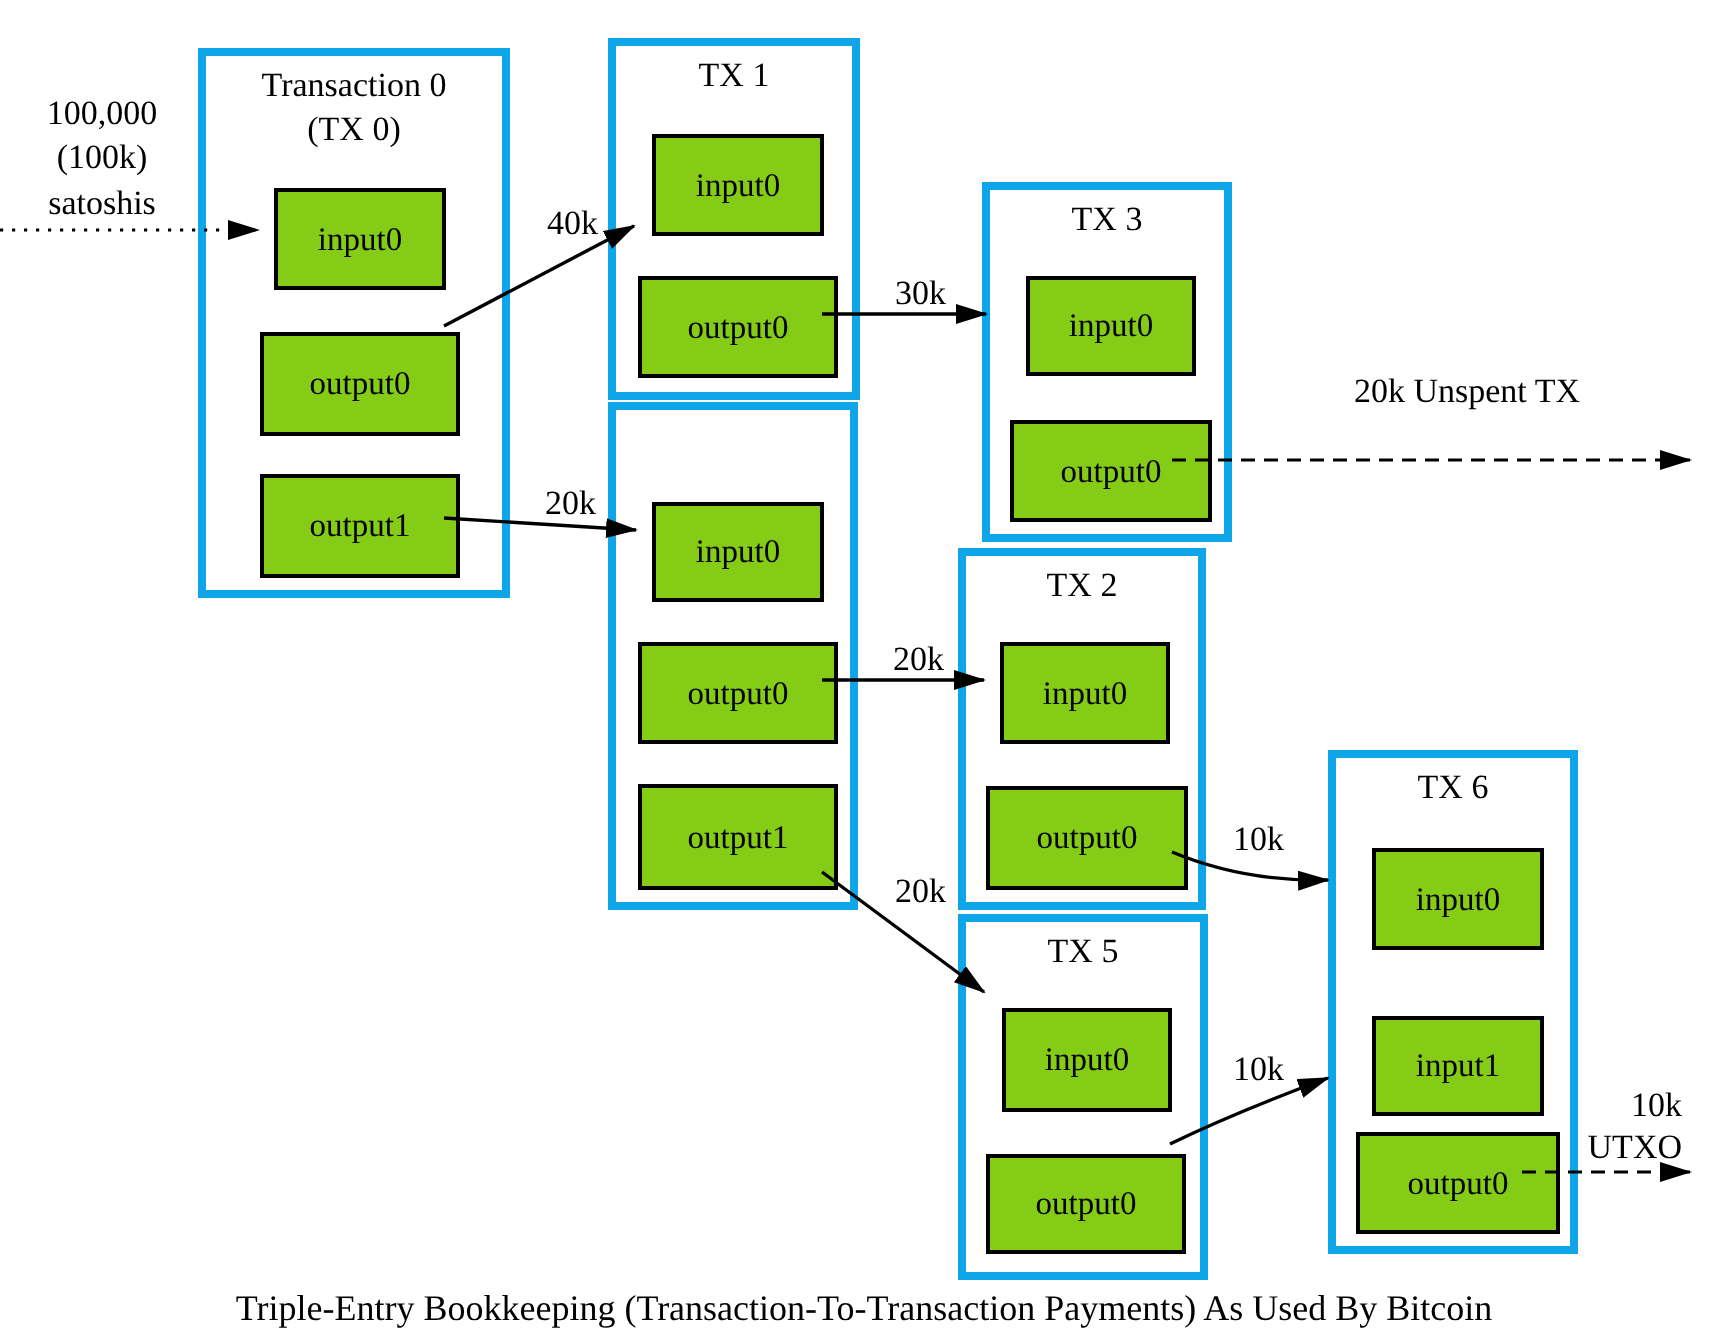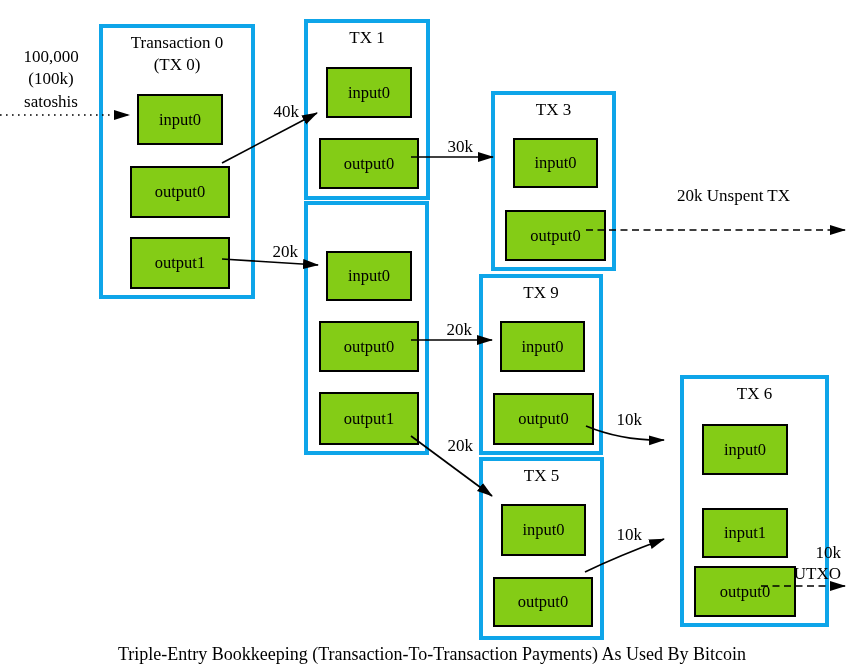--- a/index.html
+++ b/index.html
@@ -55,32 +55,32 @@
     <div class="slot" style="left:11px;top:187px;width:96px;height:49px;">output1</div>
   </div>
 
   <div class="tx" style="left:491px;top:91px;width:117px;height:172px;">
     <div class="tx-title">TX 3</div>
     <div class="slot" style="left:18px;top:43px;width:81px;height:46px;">input0</div>
     <div class="slot" style="left:10px;top:115px;width:97px;height:47px;">output0</div>
   </div>
 
   <div class="tx" style="left:479px;top:274px;width:116px;height:173px;">
-    <div class="tx-title">TX 9</div>
+    <div class="tx-title">TX 2</div>
     <div class="slot" style="left:17px;top:43px;width:81px;height:47px;">input0</div>
     <div class="slot" style="left:10px;top:115px;width:97px;height:48px;">output0</div>
   </div>
 
   <div class="tx" style="left:479px;top:457px;width:117px;height:175px;">
     <div class="tx-title">TX 5</div>
     <div class="slot" style="left:18px;top:43px;width:81px;height:48px;">input0</div>
     <div class="slot" style="left:10px;top:116px;width:96px;height:46px;">output0</div>
   </div>
 
-  <div class="tx" style="left:680px;top:375px;width:117px;height:244px;padding-left:24px;">
+  <div class="tx" style="left:664px;top:375px;width:117px;height:244px;">
     <div class="tx-title">TX 6</div>
     <div class="slot" style="left:18px;top:45px;width:82px;height:47px;">input0</div>
     <div class="slot" style="left:18px;top:117px;width:82px;height:46px;margin-top:12px;">input1</div>
     <div class="slot" style="left:10px;top:187px;width:98px;height:47px;">output0</div>
   </div>
 
   <div class="flow-label" style="left:255px;top:102px;width:44px;">40k</div>
   <div class="flow-label" style="left:254px;top:242px;width:44px;">20k</div>
   <div class="flow-label" style="left:429px;top:137px;width:44px;">30k</div>
   <div class="flow-label" style="left:428px;top:320px;width:44px;">20k</div>

